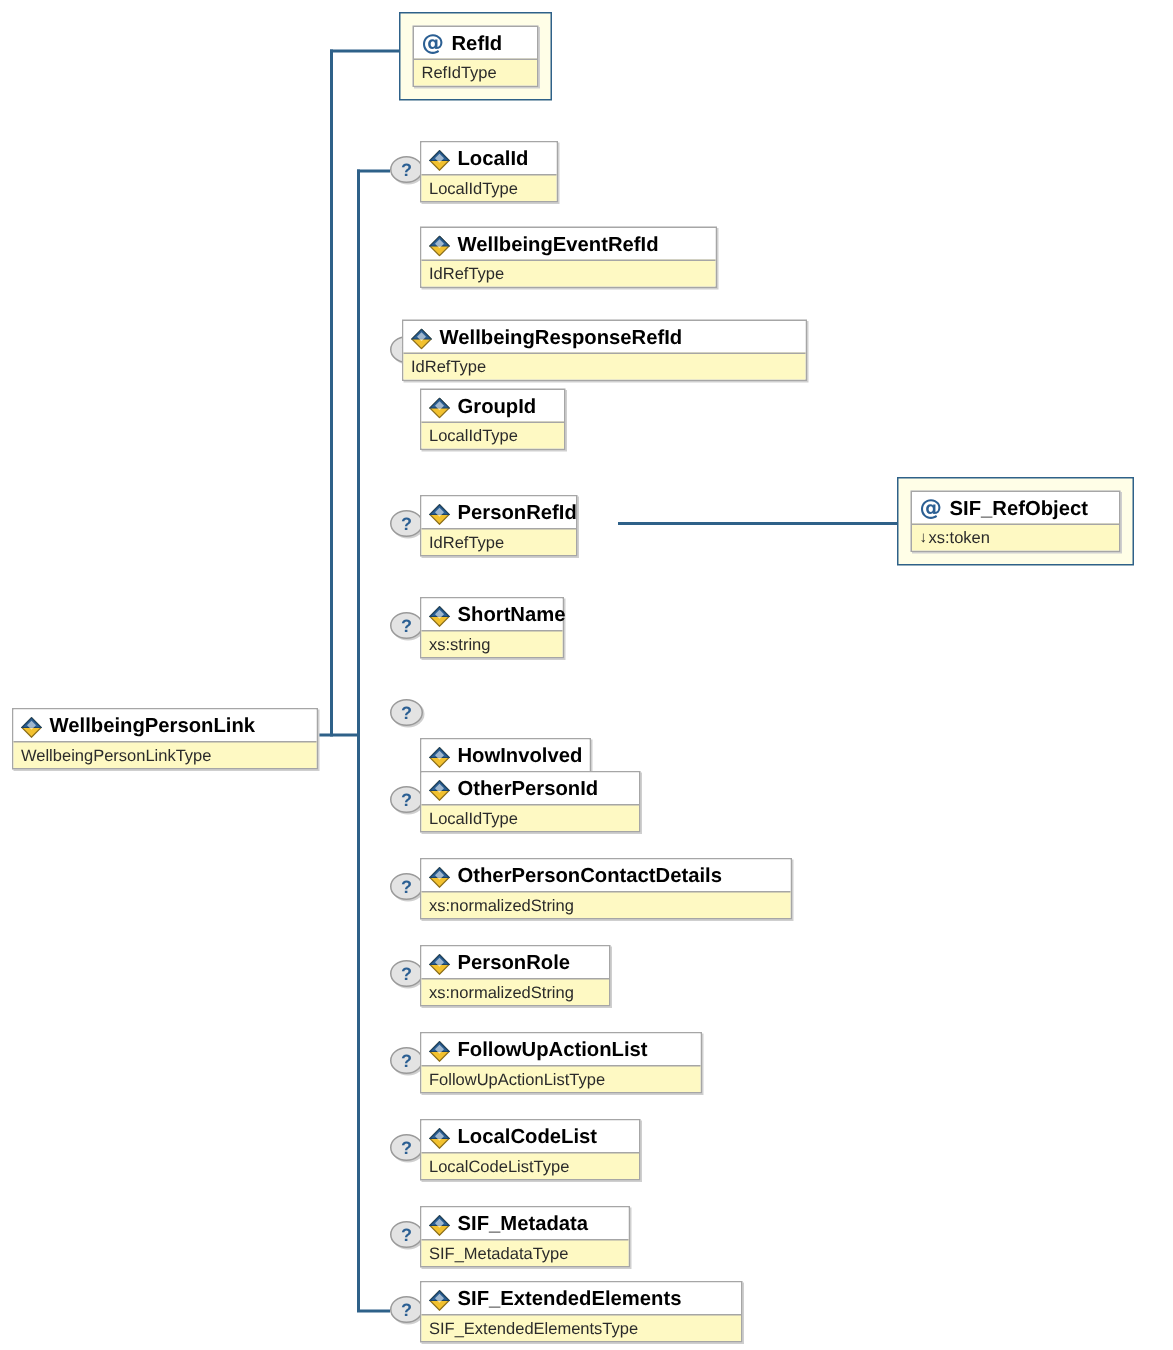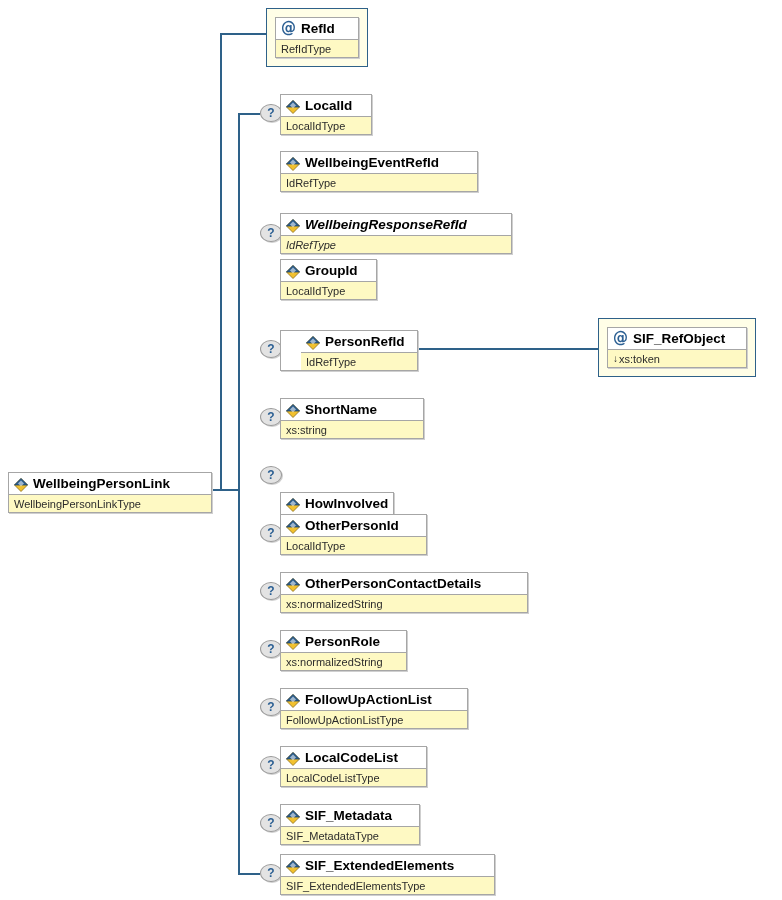--- a/index.html
+++ b/index.html
@@ -199,21 +199,21 @@
           <polygon points="7,0.5 13.5,7 7,7 0.5,7" fill="#2b5f93" stroke="#1d4365" stroke-width="0.8"></polygon>
           <polygon points="4,5.5 7,2.5 10,5.5 7,8.5" fill="#ffffff" opacity="0.55"></polygon>
         </svg>
       </span>
       <span>WellbeingEventRefId</span>
     </div>
     <div class="type">IdRefType</div>
   </div>
 
   <div class="optional" style="left:260px; top:224px;">?</div>
-  <div class="node" style="left:280px; top:213px; width:232px;font-style:italic;">
+  <div class="node" style="left:268px; top:213px; width:270px;">
     <div class="title">
       <span class="el-icon">
         <svg width="14" height="14" viewBox="0 0 14 14" xmlns="http://www.w3.org/2000/svg">
           <polygon points="7,0.5 13.5,7 7,13.5 0.5,7" fill="#f2c12e" stroke="#8a6d1a" stroke-width="0.8"></polygon>
           <polygon points="7,0.5 13.5,7 7,7 0.5,7" fill="#2b5f93" stroke="#1d4365" stroke-width="0.8"></polygon>
           <polygon points="4,5.5 7,2.5 10,5.5 7,8.5" fill="#ffffff" opacity="0.55"></polygon>
         </svg>
       </span>
       <span>WellbeingResponseRefId</span>
     </div>
@@ -228,36 +228,36 @@
           <polygon points="7,0.5 13.5,7 7,7 0.5,7" fill="#2b5f93" stroke="#1d4365" stroke-width="0.8"></polygon>
           <polygon points="4,5.5 7,2.5 10,5.5 7,8.5" fill="#ffffff" opacity="0.55"></polygon>
         </svg>
       </span>
       <span>GroupId</span>
     </div>
     <div class="type">LocalIdType</div>
   </div>
 
   <div class="optional" style="left:260px; top:340px;">?</div>
-  <div class="node" style="left:280px; top:330px; width:138px;padding-left:20px;">
+  <div class="node" style="left:280px; top:330px; width:105px;">
     <div class="title">
       <span class="el-icon">
         <svg width="14" height="14" viewBox="0 0 14 14" xmlns="http://www.w3.org/2000/svg">
           <polygon points="7,0.5 13.5,7 7,13.5 0.5,7" fill="#f2c12e" stroke="#8a6d1a" stroke-width="0.8"></polygon>
           <polygon points="7,0.5 13.5,7 7,7 0.5,7" fill="#2b5f93" stroke="#1d4365" stroke-width="0.8"></polygon>
           <polygon points="4,5.5 7,2.5 10,5.5 7,8.5" fill="#ffffff" opacity="0.55"></polygon>
         </svg>
       </span>
       <span>PersonRefId</span>
     </div>
     <div class="type">IdRefType</div>
   </div>
 
   <div class="optional" style="left:260px; top:408px;">?</div>
-  <div class="node" style="left:280px; top:398px; width:144px;">
+  <div class="node" style="left:280px; top:398px; width:96px;">
     <div class="title">
       <span class="el-icon">
         <svg width="14" height="14" viewBox="0 0 14 14" xmlns="http://www.w3.org/2000/svg">
           <polygon points="7,0.5 13.5,7 7,13.5 0.5,7" fill="#f2c12e" stroke="#8a6d1a" stroke-width="0.8"></polygon>
           <polygon points="7,0.5 13.5,7 7,7 0.5,7" fill="#2b5f93" stroke="#1d4365" stroke-width="0.8"></polygon>
           <polygon points="4,5.5 7,2.5 10,5.5 7,8.5" fill="#ffffff" opacity="0.55"></polygon>
         </svg>
       </span>
       <span>ShortName</span>
     </div>

